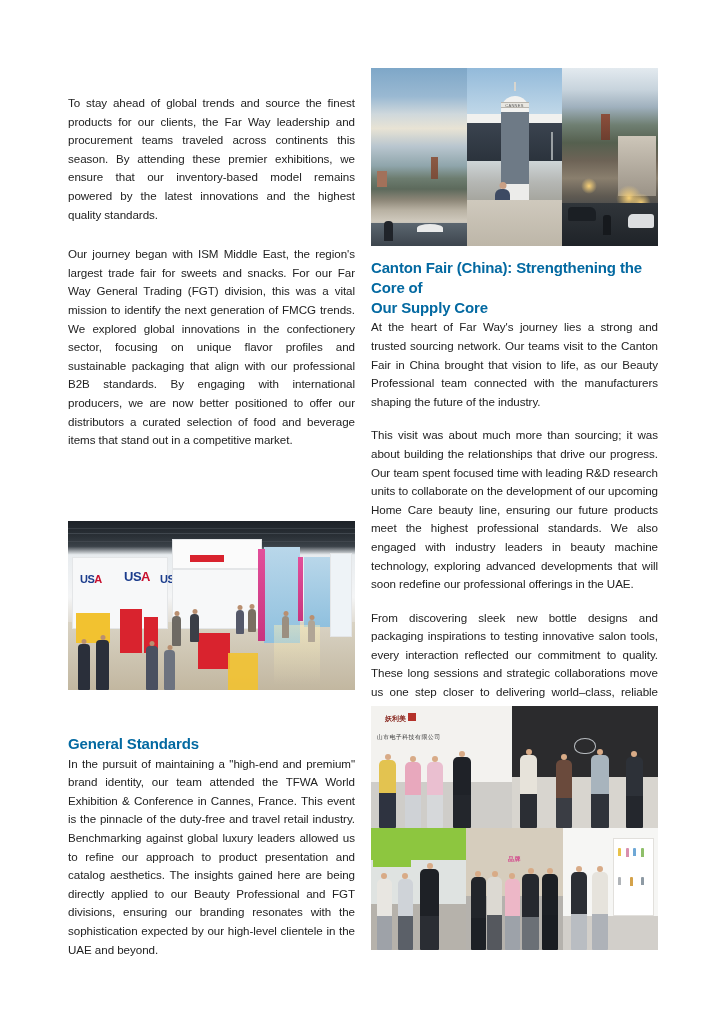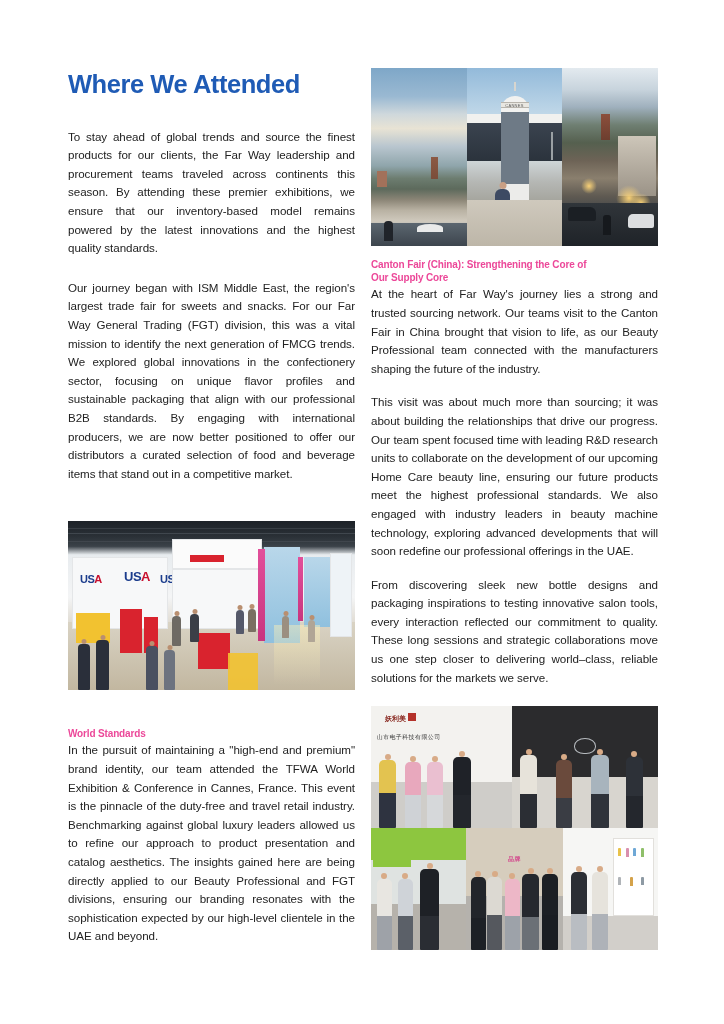--- a/index.html
+++ b/index.html
@@ -32,23 +32,23 @@
     color: #1f5bb5;
     font-size: 25.5px;
     font-weight: bold;
     line-height: 1.32;
     letter-spacing: -0.45px;
     margin-bottom: 26px;
   }
   .title .line { display: block; }
 
   .sub-head {
-    font-size: 10px;
+    font-size: 15px;
     font-weight: bold;
-    color: #ec4899;
+    color: #0369a1;
     line-height: 1.32;
     letter-spacing: -0.15px;
     margin-bottom: 1px;
   }
 
   
   .body-text {
     font-size: 11.6px;
     line-height: 1.605;
     color: #222222;
@@ -230,21 +230,20 @@
   }
 </style>
 </head>
 <body>
 
 <div class="page">
 
   <div class="col-left">
 
     <h1 class="title">
-      <span class="line">Where We Attended</span>
     </h1>
 
     <p class="body-text">To stay ahead of global trends and source the finest products for our clients, the Far Way leadership and procurement teams traveled across continents this season. By attending these premier exhibitions, we ensure that our inventory-based model remains powered by the latest innovations and the highest quality standards.</p>
 
     <div class="gap-lg">
       <p class="body-text">Our journey began with ISM Middle East, the region's largest trade fair for sweets and snacks. For our Far Way General Trading (FGT) division, this was a vital mission to identify the next generation of FMCG trends. We explored global innovations in the confectionery sector, focusing on unique flavor profiles and sustainable packaging that align with our professional B2B standards. By engaging with international producers, we are now better positioned to offer our distributors a curated selection of food and beverage items that stand out in a competitive market.</p>
     </div>
   </div>
 
   <div class="photo" id="photo-expo">
@@ -293,21 +292,21 @@
     <div class="shopper" style="left:122px;bottom:48px;width:9px;height:28px;background:#3b3f47;"></div>
     <div class="shopper" style="left:168px;bottom:56px;width:8px;height:24px;background:#55596a;"></div>
     <div class="shopper" style="left:180px;bottom:58px;width:8px;height:23px;background:#7a6f62;"></div>
     <div class="shopper" style="left:214px;bottom:52px;width:7px;height:22px;background:#9b8f80;"></div>
     <div class="shopper" style="left:240px;bottom:48px;width:7px;height:22px;background:#b0a596;"></div>
   </div>
 
   <div style="position:absolute;left:68px;top:714px;width:287px;">
     <h2 class="sub-head">
       <br>
-      <span>World Standards</span>
+      <span>General Standards</span>
     </h2>
     <p class="body-text">In the pursuit of maintaining a "high-end and premium" brand identity, our team attended the TFWA World Exhibition &amp; Conference in Cannes, France. This event is the pinnacle of the duty-free and travel retail industry. Benchmarking against global luxury leaders allowed us to refine our approach to product presentation and catalog aesthetics. The insights gained here are being directly applied to our Beauty Professional and FGT divisions, ensuring our branding resonates with the sophistication expected by our high-level clientele in the UAE and beyond.</p>
   </div>
 
   <div class="photo" id="photo-cannes">
     <div class="grid">
 
       <div class="panel cannes-a">
         <div class="tower"></div>
         <div style="position:absolute;left:6%;top:58%;width:10px;height:16px;background:#a2715a;"></div>

